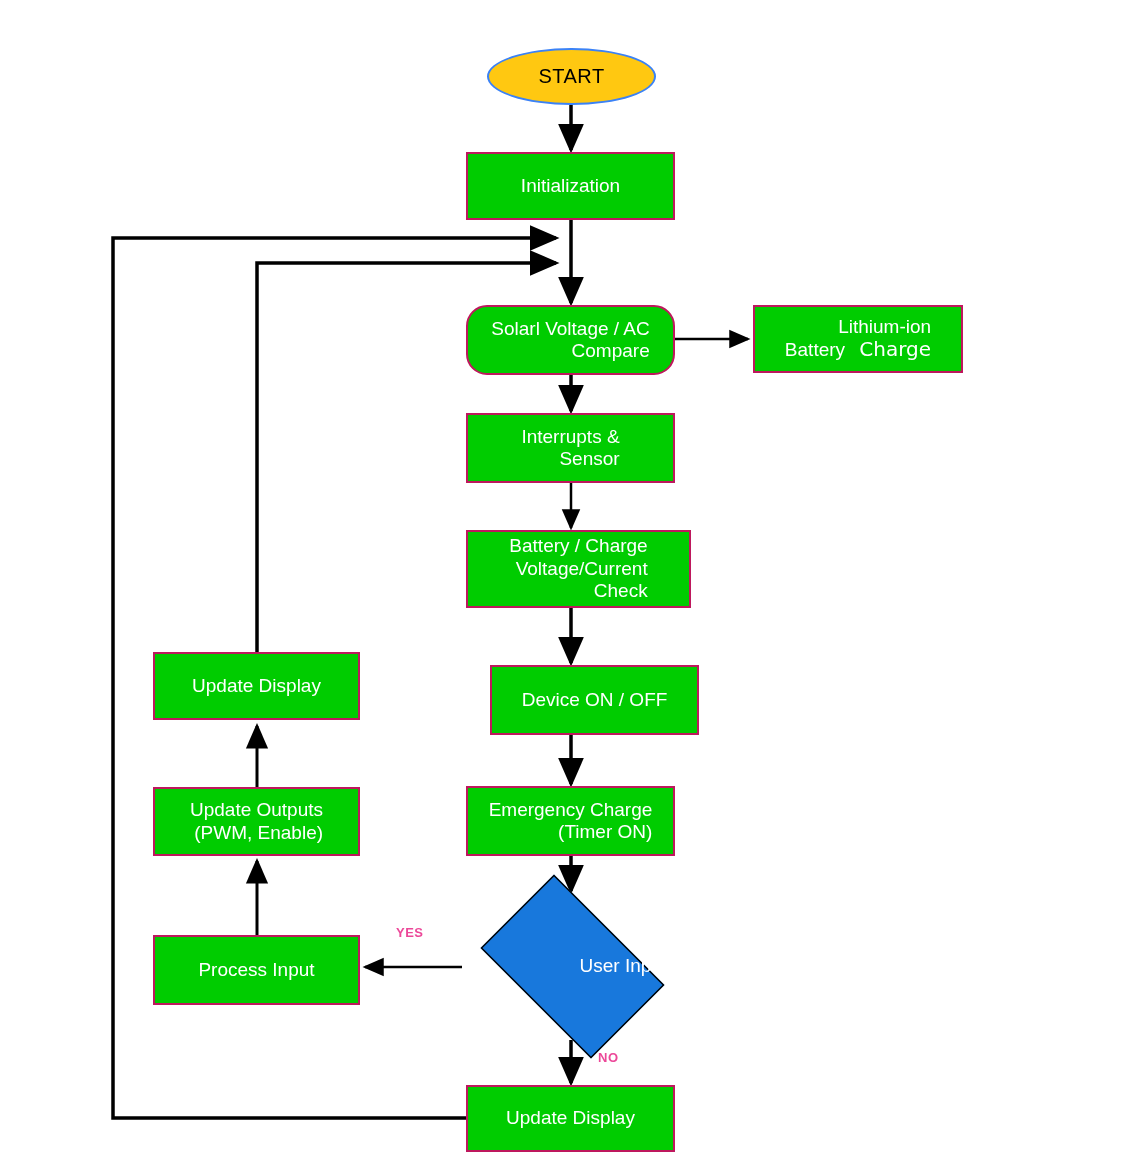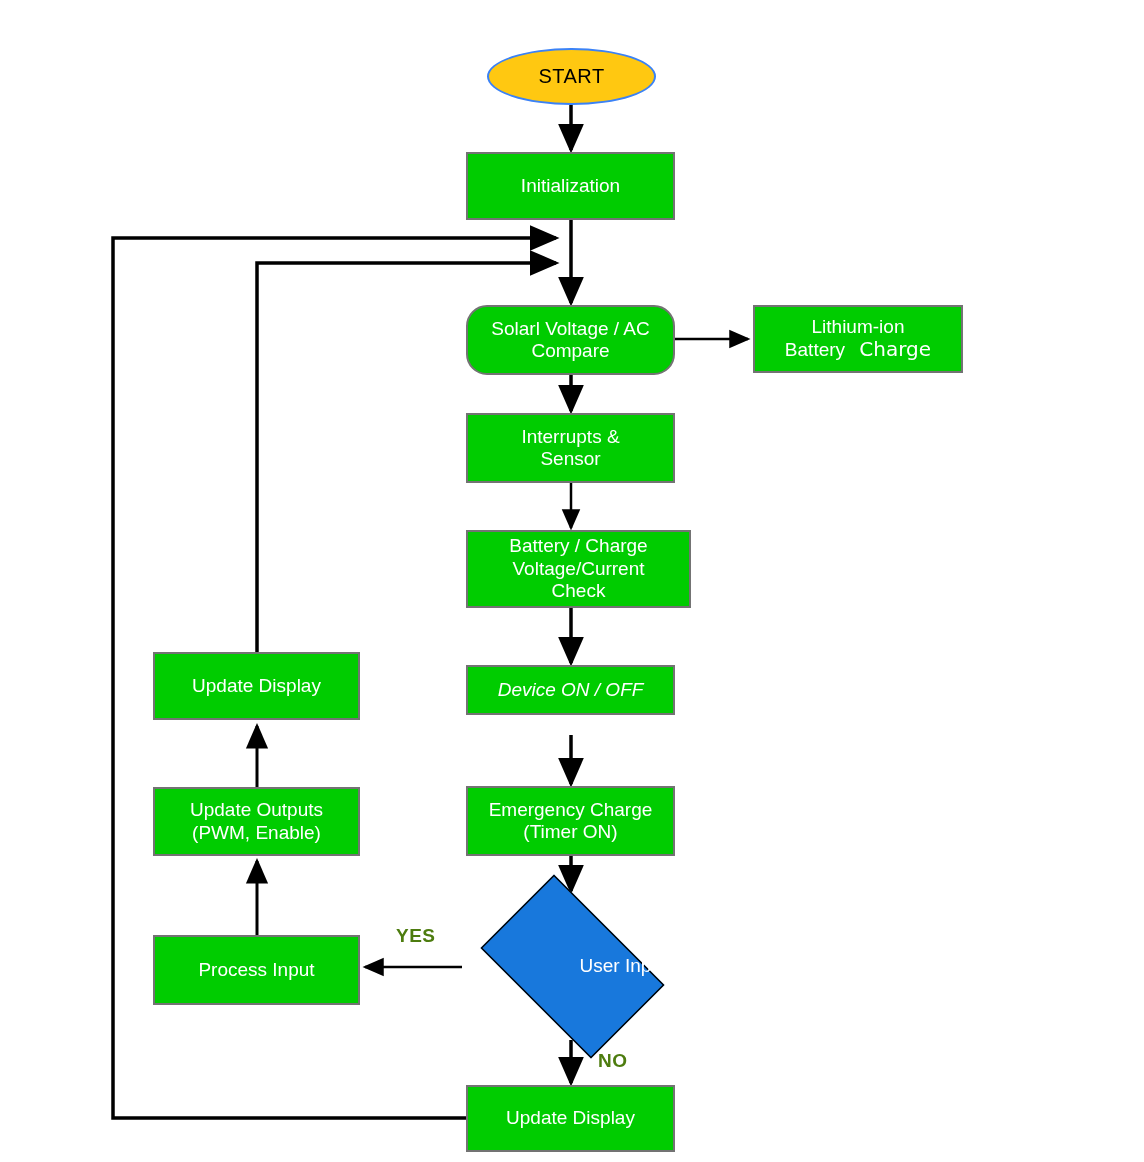--- a/index.html
+++ b/index.html
@@ -30,23 +30,24 @@
     position: absolute;
     box-sizing: border-box;
     display: flex;
     align-items: center;
     justify-content: center;
     text-align: center;
     line-height: 1.18;
   }
   .proc {
     background: #00CC00;
-    border: 2px solid #737373;
+    border: 2px solid #be185d;
     color: #ffffff;
     font-size: 19px;
+    text-align: right;
   }
   .proc .txt {
     display: block;
     white-space: pre-line;
     padding: 0 4px;
   }
   .terminator {
     background: #FFC811;
     border: 2px solid #3b82f6;
     border-radius: 50%;
@@ -73,22 +74,22 @@
     transform: rotate(45deg) scale(0.7071);
     transform-origin: center center;
     z-index: -1;
   }
   .decision .txt {
     position: relative;
     z-index: 3;
   }
   .edge-label {
     position: absolute;
-    color: #4d7c0f;
-    font-size: 19px;
+    color: #ec4899;
+    font-size: 13px;
     font-weight: bold;
     letter-spacing: 0.5px;
     white-space: nowrap;
   }
   .alt-font {
     font-family: "DejaVu Sans", sans-serif;
     font-size: 20px;
     margin-left: 9px;
   }
 </style>
@@ -163,21 +164,21 @@
   </div>
 
   <div class="node proc" style="left:466px; top:530px; width:225px; height:78px;">
     <span>
       <span>Battery / Charge</span><br>
       <span>Voltage/Current</span><br>
       <span>Check</span>
     </span>
   </div>
 
-  <div class="node proc" style="left:466px; top:665px; width:209px; height:50px;font-style:italic;">
+  <div class="node proc" style="left:490px; top:665px; width:209px; height:70px;">
     <span class="txt">Device ON / OFF</span>
   </div>
 
   <div class="node proc" style="left:466px; top:786px; width:209px; height:70px;">
     <span>
       <span>Emergency Charge</span><br>
       <span>(Timer ON)</span>
     </span>
   </div>
 

